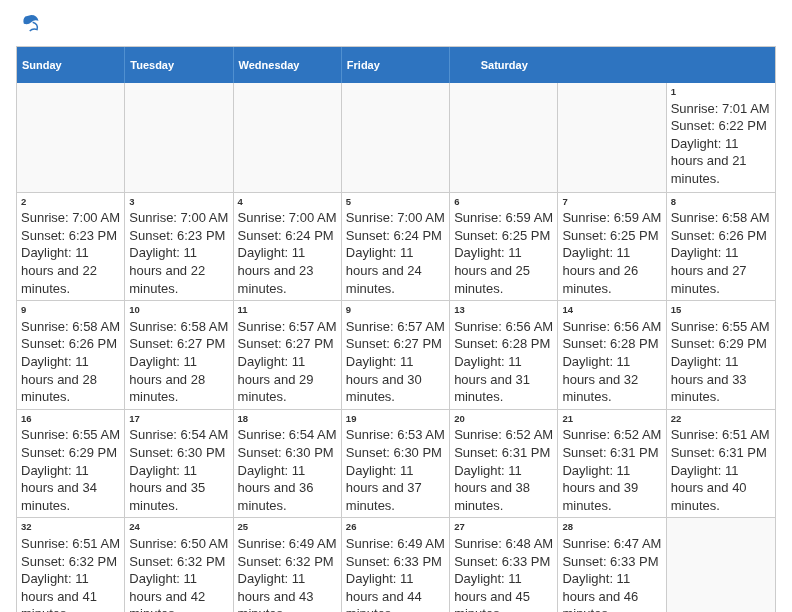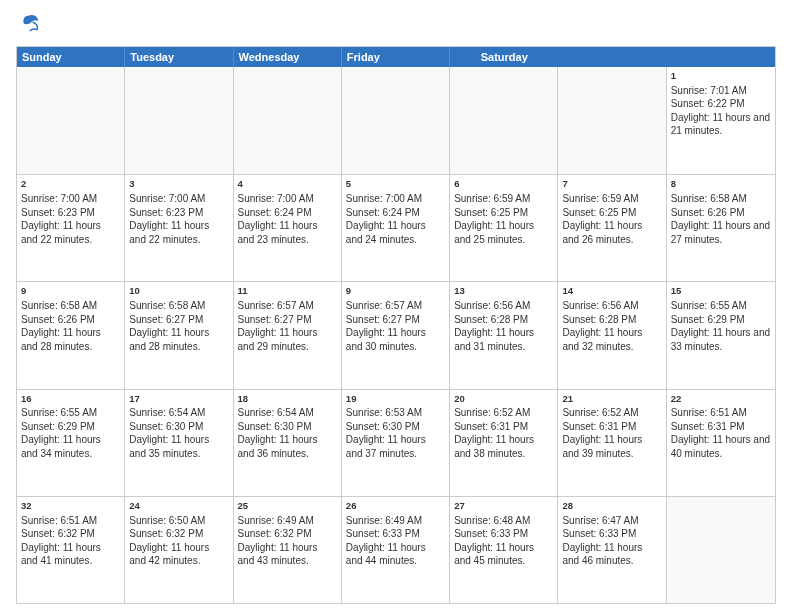--- a/index.html
+++ b/index.html
@@ -61,21 +61,21 @@
     }
     .calendar-header {
       display: grid;
       grid-template-columns: repeat(7, 1fr);
       background: #2e74c0;
     }
     .cal-header-cell {
       color: #fff;
       font-size: 11px;
       font-weight: bold;
-      padding: 4px 5px;
+      padding: 12px 5px;
       text-align: left;
       border-right: 1px solid #5090d0;
     }
     .cal-header-cell:last-child { border-right: none; text-align: center; }
     .calendar-body {
       flex: 1;
       display: grid;
       grid-template-rows: repeat(5, 1fr);
     }
     .calendar-week {
@@ -95,21 +95,21 @@
     }
     .cal-cell:last-child { border-right: none; }
     .cal-cell.empty { background: #f9f9f9; }
     .day-num {
       font-size: 9.5px;
       font-weight: bold;
       display: block;
       margin-bottom: 1px;
     }
     .cell-info {
-      font-size: 10px;
+      font-size: 13px;
       color: #333;
       line-height: 1.35;
     }
   </style>
 </head>
 <body>
 
 <div class="page">
   <div class="header">
     <div class="logo">

